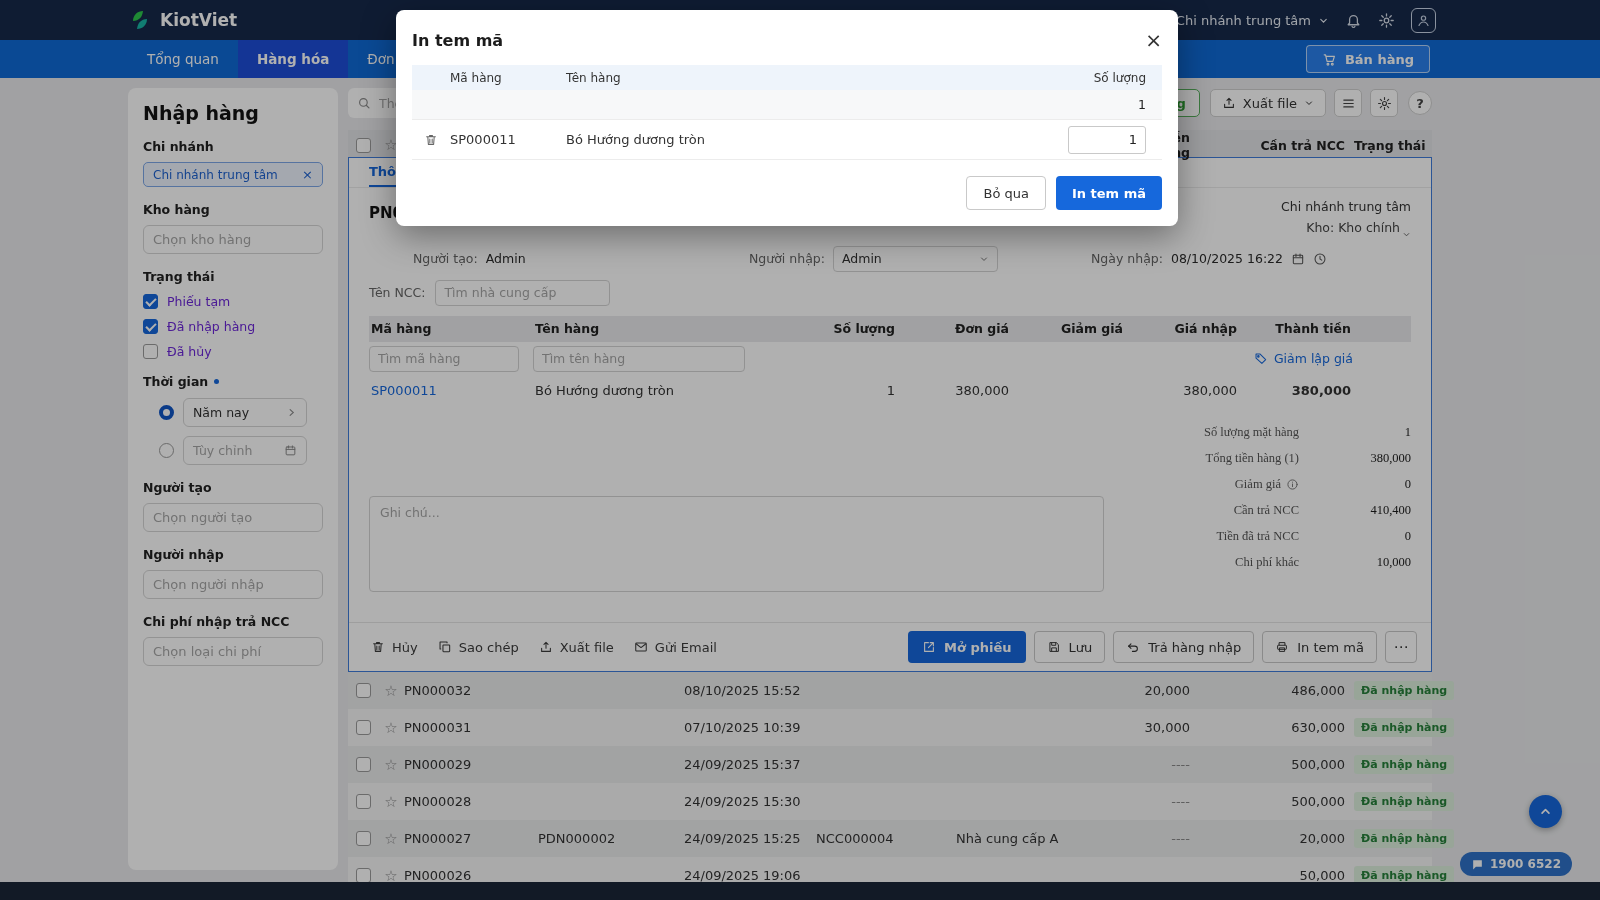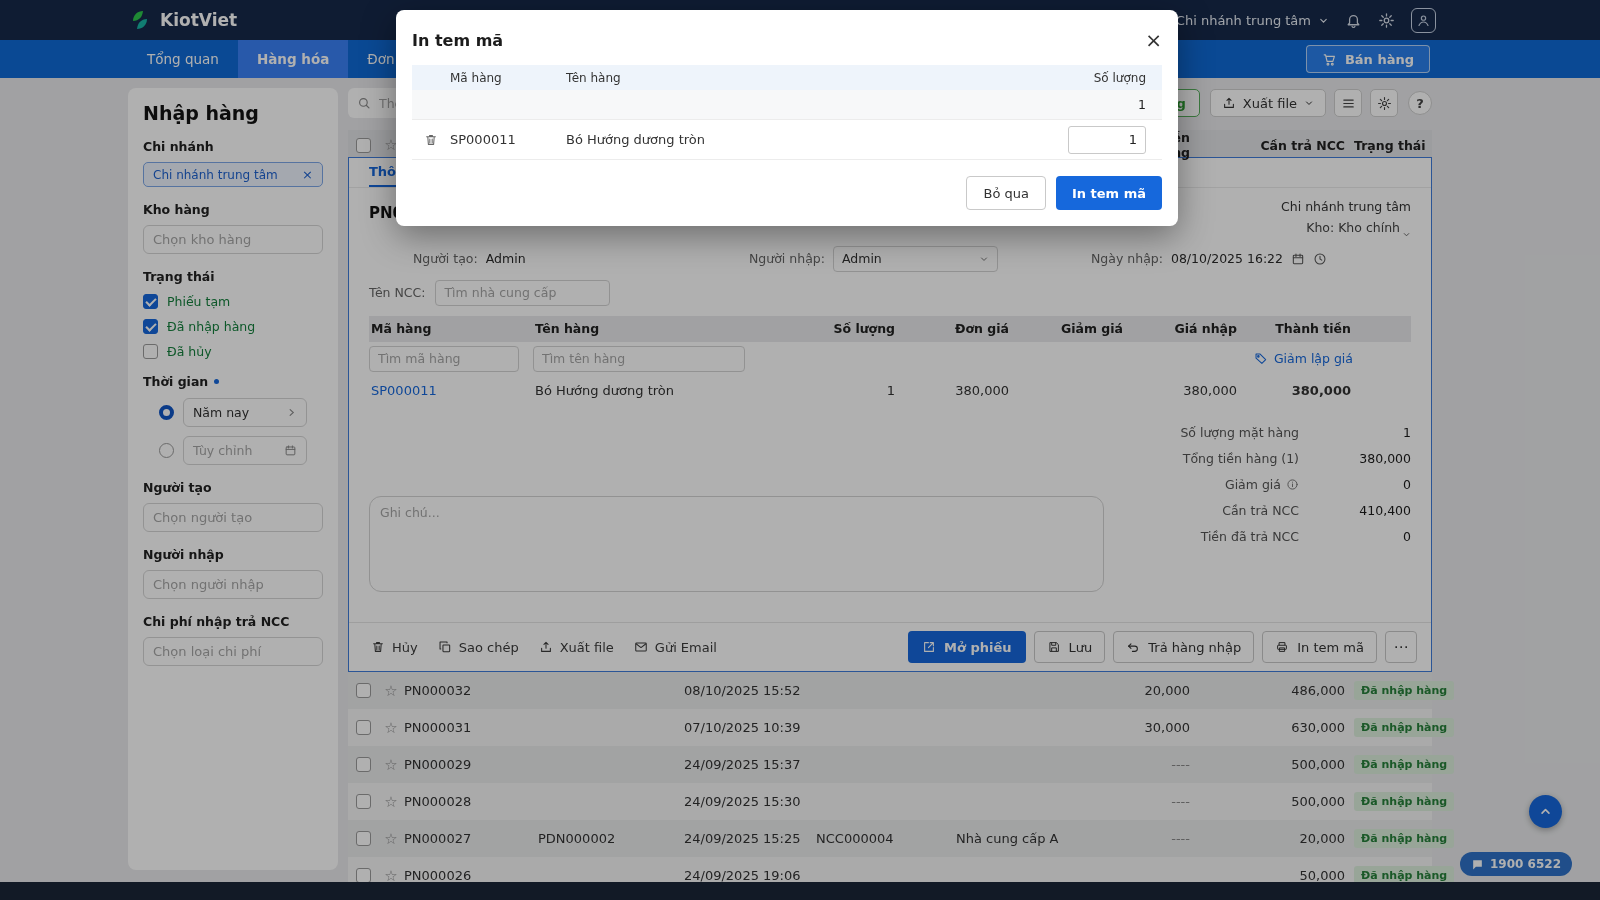--- a/index.html
+++ b/index.html
@@ -14,33 +14,33 @@
 .topbar { position:absolute; left:0; top:0; width:1600px; height:40px; background:#16294a; color:#fff; }
 .brand { position:absolute; left:128px; top:0; height:40px; display:flex; align-items:center; gap:8px; font-size:17px; font-weight:bold; }
 .topbar-right { position:absolute; right:164px; top:0; height:40px; display:flex; align-items:center; gap:16px; }
 .branch-dd { display:flex; align-items:center; gap:7px; font-size:13px; color:#e8edf5; cursor:pointer; }
 .tb-ic { color:#d7deea; cursor:pointer; display:flex; }
 .tb-avatar { width:25px; height:25px; border:1.6px solid #c9d4e6; border-radius:6px; display:flex; align-items:center; justify-content:center; color:#c9d4e6; cursor:pointer; }
 
 
 .navbar { position:absolute; left:0; top:40px; width:1600px; height:38px; background:#0f6bd7; color:#fff; display:flex; align-items:center; padding-left:128px; }
 .nav-tab { height:38px; display:flex; align-items:center; padding:0 19px; font-size:13.5px; cursor:pointer; }
-.nav-tab.active { background:#3b82f6; font-weight:bold; }
+.nav-tab.active { background:#1d4ed8; font-weight:bold; }
 .sell-btn { position:absolute; right:170px; top:45px; height:28px; display:flex; align-items:center; gap:8px; padding:0 15px; background:#2a80ec; border:1px solid rgba(255,255,255,.65); border-radius:4px; color:#fff; font-weight:bold; font-size:13px; }
 
 
 .sidebar { position:absolute; left:128px; top:88px; width:210px; height:782px; background:#fff; border-radius:8px; padding:14px 15px; }
 .sb-title { font-size:19px; font-weight:bold; color:#141414; margin-bottom:6px; }
 .sb-label { font-size:12.5px; font-weight:bold; color:#222; margin:15px 0 8px; display:flex; align-items:center; gap:6px; }
 .sb-dot { width:5px; height:5px; border-radius:50%; background:#1668dc; }
 .sb-tag { display:flex; align-items:center; justify-content:space-between; gap:6px; border:1px solid #7da7e8; background:#eef4fe; color:#1e62d0; font-size:12px; border-radius:5px; padding:4px 9px; }
 .sb-tag .x { color:#1e62d0; font-size:13px; cursor:pointer; }
 .sb-input { height:29px; border:1px solid #d6d6d6; border-radius:6px; width:100%; padding:0 9px; color:#333; background:#fff; }
 .sb-input::placeholder, .note::placeholder, .f-input::placeholder, .search input::placeholder { color:#a6a6a6; }
-.sb-check { display:flex; align-items:center; gap:9px; margin:10px 0; font-size:12.5px; color:#15803d; }
+.sb-check { display:flex; align-items:center; gap:9px; margin:10px 0; font-size:12.5px; color:#6d28d9; }
 .cb { width:15px; height:15px; border:1px solid #9b9b9b; border-radius:3px; background:#fff; position:relative; flex:0 0 auto; cursor:pointer; }
 .cb.on { background:#1668dc; border-color:#1668dc; }
 .cb.on::after { content:""; position:absolute; left:4.2px; top:1.2px; width:4px; height:8px; border:solid #fff; border-width:0 2px 2px 0; transform:rotate(45deg); }
 .radio { width:15px; height:15px; border-radius:50%; border:1.5px solid #9b9b9b; background:#fff; flex:0 0 auto; cursor:pointer; }
 .radio.on { border:4.5px solid #1156c6; }
 .time-row { display:flex; align-items:center; gap:9px; margin:9px 16px; }
 .time-box { flex:1; height:29px; border:1px solid #d6d6d6; border-radius:6px; display:flex; align-items:center; justify-content:space-between; padding:0 9px; font-size:12.5px; color:#333; cursor:pointer; }
 .time-box .ph { color:#a6a6a6; }
 
 
@@ -85,23 +85,23 @@
 .pt-head { height:26px; background:#e9eaec; font-weight:bold; font-size:12.5px; color:#222; }
 .pt-head span, .pt-row span { padding:0 2px; }
 .pt-filter { height:34px; }
 .pt-filter .f-input { width:150px; }
 .pt-filter .f-input.wname { width:212px; }
 .price-link { grid-column:3 / 9; display:flex; justify-content:flex-end; align-items:center; gap:6px; color:#1668dc; font-size:12.5px; cursor:pointer; padding-right:58px; }
 .pt-row { height:30px; font-size:13px; color:#333; }
 .sku { color:#1668dc; cursor:pointer; }
 .bold { font-weight:bold; }
 .lower { position:relative; margin:14px 20px 0; height:192px; }
-.note { position:absolute; left:0; top:76px; width:735px; height:96px; border:1px solid #d4d4d4; border-radius:12px; padding:8px 10px; color:#333; font-size:12.5px; resize:none; }
+.note { position:absolute; left:0; top:76px; width:735px; height:96px; border:1px solid #d4d4d4; border-radius:4px; padding:8px 10px; color:#333; font-size:12.5px; resize:none; }
 .summary { position:absolute; right:0; top:0; width:310px; }
-.sum-row { display:flex; align-items:center; height:26px; font-size:12.5px; }
+.sum-row { display:flex; align-items:center; height:26px; font-size:12.5px;font-family:Liberation Serif, serif; }
 .sum-label { flex:1; color:#555; display:flex; justify-content:flex-end; align-items:center; gap:5px; }
 .sum-val { width:112px; text-align:right; color:#1c1c1c; }
 .p-footer { border-top:1px solid #e5e5e5; margin-top:auto; padding:8px 14px 8px 12px; display:flex; align-items:center; }
 .txt-btn { display:flex; align-items:center; gap:7px; color:#3c3c3c; font-size:13px; background:none; border:0; padding:6px 10px; }
 .spacer { flex:1; }
 .btn-primary { background:#1668dc; color:#fff; border:0; border-radius:4px; height:32px; display:flex; align-items:center; gap:8px; padding:0 14px; font-weight:bold; font-size:13px; }
 .btn-outline { background:#fff; border:1px solid #c9c9c9; border-radius:4px; height:32px; display:flex; align-items:center; gap:8px; padding:0 12px; font-size:13px; color:#333; margin-left:8px; }
 .btn-more { width:32px; justify-content:center; padding:0; font-size:15px; }
 
 
@@ -406,20 +406,24 @@
             <span class="sum-val">0</span>
           </div>
           <div class="sum-row">
               <span class="sum-label">Cần trả NCC</span>
               <span class="sum-val">410,400</span>
             </div>
           <div class="sum-row">
               <span class="sum-label">Tiền đã trả NCC</span>
               <span class="sum-val">0</span>
             </div>
+          <div class="sum-row">
+              <span class="sum-label">Chi phí khác</span>
+              <span class="sum-val">10,000</span>
+            </div>
         </div>
       </div>
 
       <div class="p-footer">
         <button class="txt-btn">
           <svg width="14" height="14" viewBox="0 0 24 24" fill="none" stroke="currentColor" stroke-width="1.8" stroke-linecap="round" stroke-linejoin="round">
               <path d="M4.5 6.5h15M9.5 6.5V4.5h5v2M6.5 6.5l1 13h9l1-13M10 10.5v6M14 10.5v6"></path>
             </svg>
           <span>Hủy</span>
         </button>

